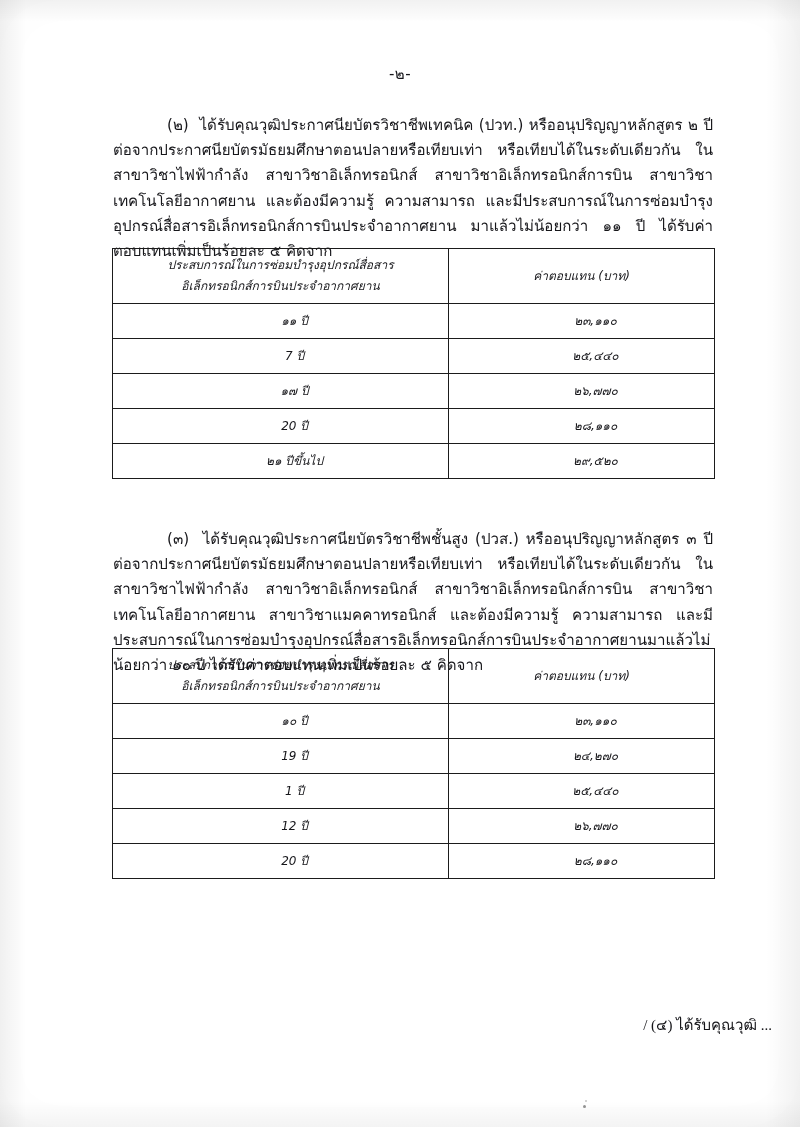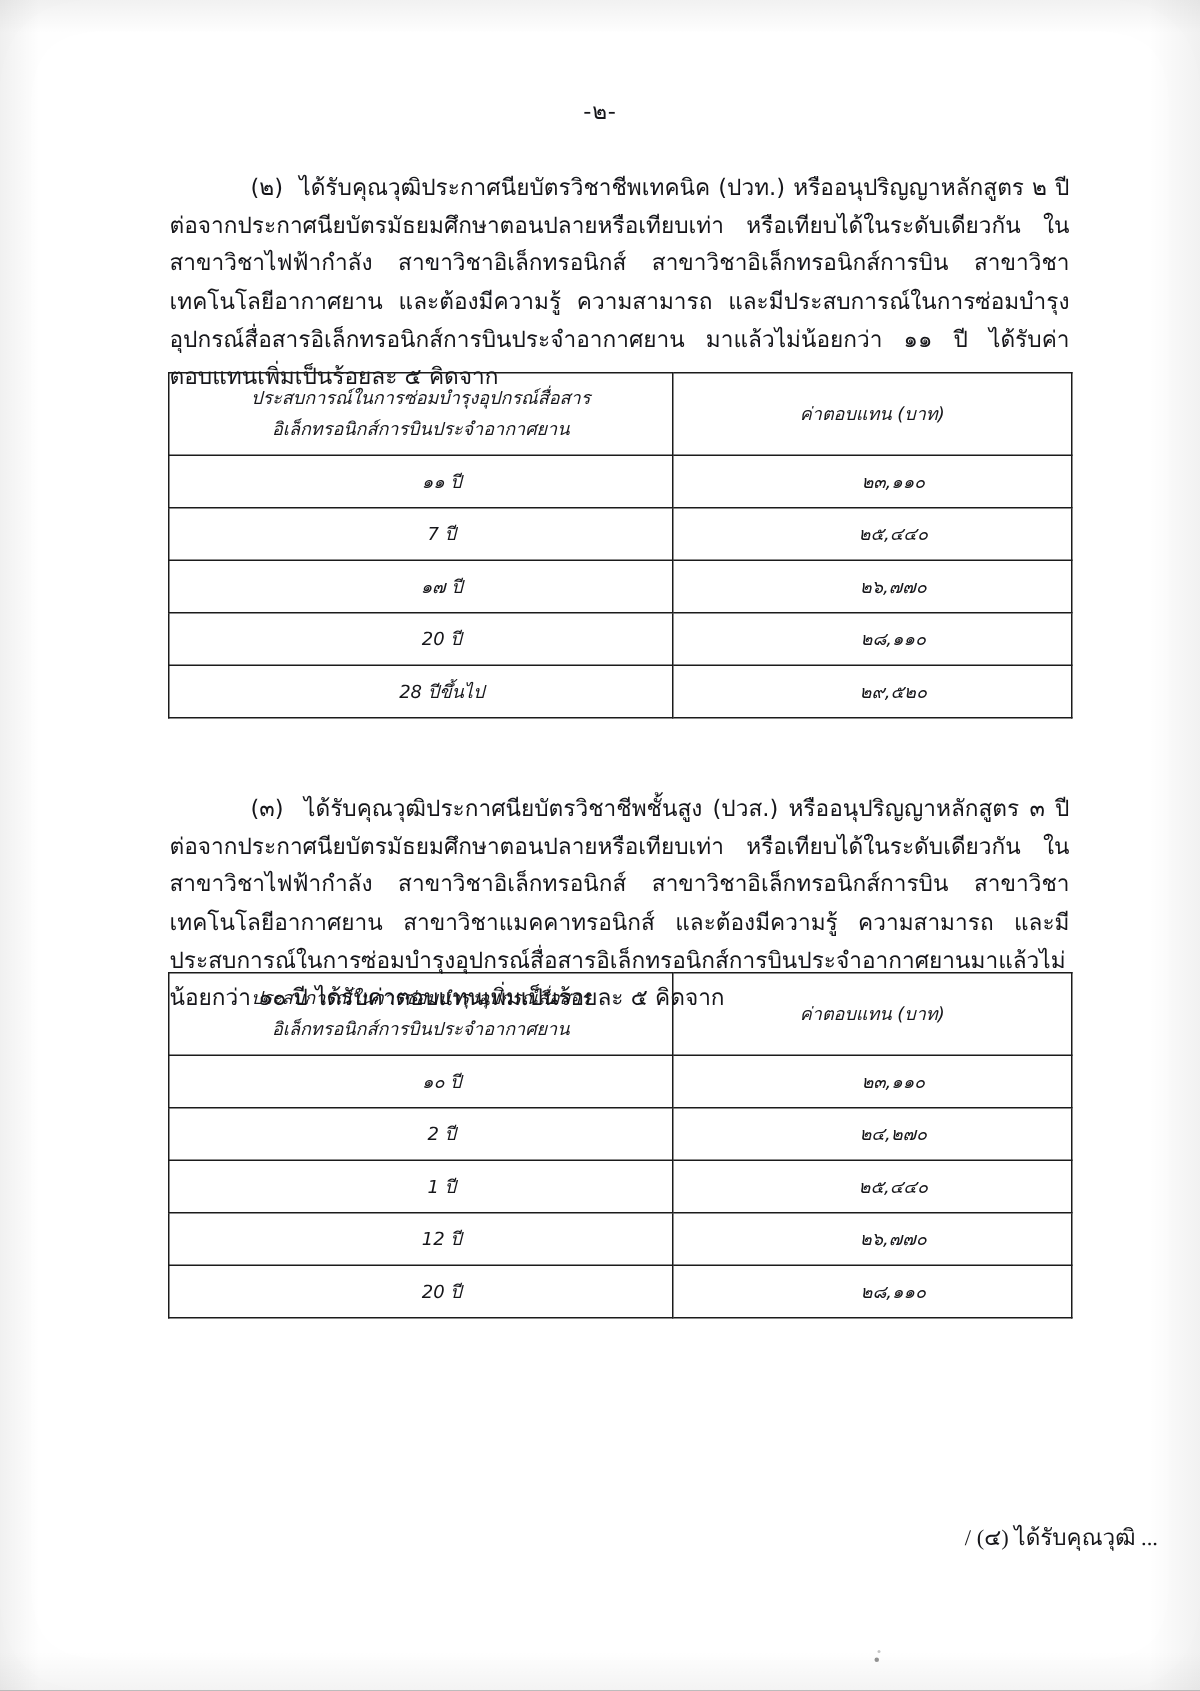--- a/index.html
+++ b/index.html
@@ -164,21 +164,21 @@
       </tr>
       <tr>
         <td>๑๗ ปี</td>
         <td>๒๖,๗๗๐</td>
       </tr>
       <tr>
         <td>20 ปี</td>
         <td>๒๘,๑๑๐</td>
       </tr>
       <tr>
-        <td>28 ปีขึ้นไป</td>
+        <td>๒๑ ปีขึ้นไป</td>
         <td>๒๙,๕๒๐</td>
       </tr>
     </tbody>
   </table>
 
   <div class="body-block" id="para-3">
     <p><span class="lead"></span><span>(๓)</span>&nbsp;&nbsp;<span>ได้รับคุณวุฒิประกาศนียบัตรวิชาชีพชั้นสูง (ปวส.) หรืออนุปริญญาหลักสูตร ๓ ปี ต่อจากประกาศนียบัตรมัธยมศึกษาตอนปลายหรือเทียบเท่า หรือเทียบได้ในระดับเดียวกัน ในสาขาวิชาไฟฟ้ากำลัง สาขาวิชาอิเล็กทรอนิกส์ สาขาวิชาอิเล็กทรอนิกส์การบิน สาขาวิชาเทคโนโลยีอากาศยาน สาขาวิชาแมคคาทรอนิกส์ และต้องมีความรู้ ความสามารถ และมีประสบการณ์ในการซ่อมบำรุงอุปกรณ์สื่อสารอิเล็กทรอนิกส์การบินประจำอากาศยานมาแล้วไม่น้อยกว่า ๑๐ ปี ได้รับค่าตอบแทนเพิ่มเป็นร้อยละ ๕ คิดจาก</span></p>
   </div>
 
   <table class="rate-table" id="table-2">
@@ -194,21 +194,21 @@
         </th>
         <th>ค่าตอบแทน (บาท)</th>
       </tr>
     </thead>
     <tbody>
       <tr>
         <td>๑๐ ปี</td>
         <td>๒๓,๑๑๐</td>
       </tr>
       <tr>
-        <td>2 ปี</td>
+        <td>19 ปี</td>
         <td>๒๔,๒๗๐</td>
       </tr>
       <tr>
         <td>1 ปี</td>
         <td>๒๕,๔๔๐</td>
       </tr>
       <tr>
         <td>12 ปี</td>
         <td>๒๖,๗๗๐</td>
       </tr>

